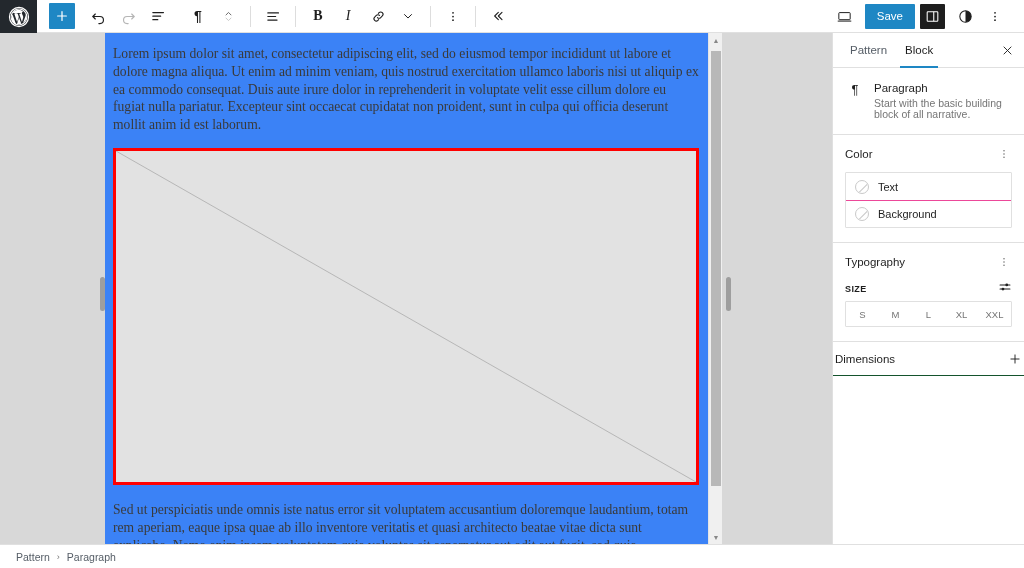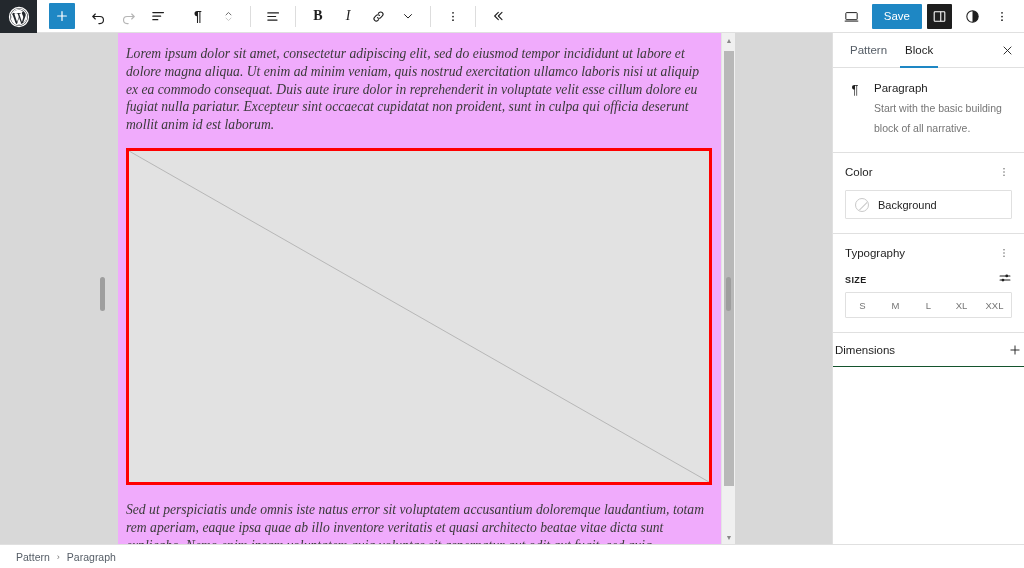--- a/index.html
+++ b/index.html
@@ -41,21 +41,21 @@
   .wp-logo-btn svg { display: block; }
 
   .tb-left {
     display: flex; align-items: center;
     padding-left: 12px;
     gap: 0px;
     flex: 1 1 auto;
   }
   .tb-right {
     display: flex; align-items: center;
-    padding-right: 7px;
+    padding-right: 14px;
     gap: 0px;
   }
 
   .tbtn {
     width: 30px; height: 27px;
     display: flex; align-items: center; justify-content: center;
     background: transparent; border: none; padding: 0;
     cursor: pointer;
     color: #1e1e1e;
     flex: 0 0 auto;
@@ -112,27 +112,26 @@
   
   .editor-area {
     flex: 1 1 auto;
     position: relative;
     background: #d8d8d8;
     overflow: hidden;
   }
 
   .canvas {
     position: absolute;
-    left: 118px;
+    left: 105px;
     top: 0px;
     width: 617px;
     height: 100%;
-    background: #f0abfc;
+    background: #3b82f6;
     overflow: hidden;
-    font-style: italic;
   }
 
   .doc {
     position: absolute;
     left: 0; top: 0;
     width: 604px;
     padding: 10px 10px 0 8px;
   }
 
   .para {
@@ -264,21 +263,21 @@
   }
   .bc-title {
     font-size: 11.5px;
     color: #1e1e1e;
     margin: 0 0 3px 0;
     line-height: 14px;
   }
   .bc-desc {
     font-size: 10.5px;
     color: #757575;
-    line-height: 20px;
+    line-height: 11px;
     margin: 0;
   }
 
   .panel {
     border-bottom: 1px solid #e0e0e0;
     padding: 11px 12px 14px 12px;
   }
   .panel-head {
     display: flex; align-items: center;
     margin-bottom: 10px;
@@ -302,21 +301,21 @@
     overflow: hidden;
   }
   .color-row {
     display: flex; align-items: center;
     gap: 9px;
     height: 27px;
     padding: 0 9px;
     cursor: pointer;
     background: #fff;
   }
-  .color-row + .color-row { border-top: 7px solid #ec4899; font-weight: bold; }
+  .color-row + .color-row { border-top: 1px solid #ec4899; }
   .swatch {
     width: 14px; height: 14px;
     border-radius: 50%;
     border: 1px solid #c9c9c9;
     background: #fff;
     position: relative;
     flex: 0 0 14px;
     overflow: hidden;
   }
   .swatch::after {
@@ -585,20 +584,24 @@
             <svg width="12" height="14" viewBox="0 0 24 24" aria-hidden="true">
               <circle cx="12" cy="5.6" r="1.6" fill="currentColor"></circle>
               <circle cx="12" cy="12" r="1.6" fill="currentColor"></circle>
               <circle cx="12" cy="18.4" r="1.6" fill="currentColor"></circle>
             </svg>
           </div>
         </div>
         <div class="color-list">
           <div class="color-row">
             <span class="swatch"></span>
+            <span class="color-label">Text</span>
+          </div>
+          <div class="color-row">
+            <span class="swatch"></span>
             <span class="color-label">Background</span>
           </div>
         </div>
       </div>
 
       <div class="panel">
         <div class="panel-head">
           <div class="panel-title">Typography</div>
           <div class="panel-more">
             <svg width="12" height="14" viewBox="0 0 24 24" aria-hidden="true">

